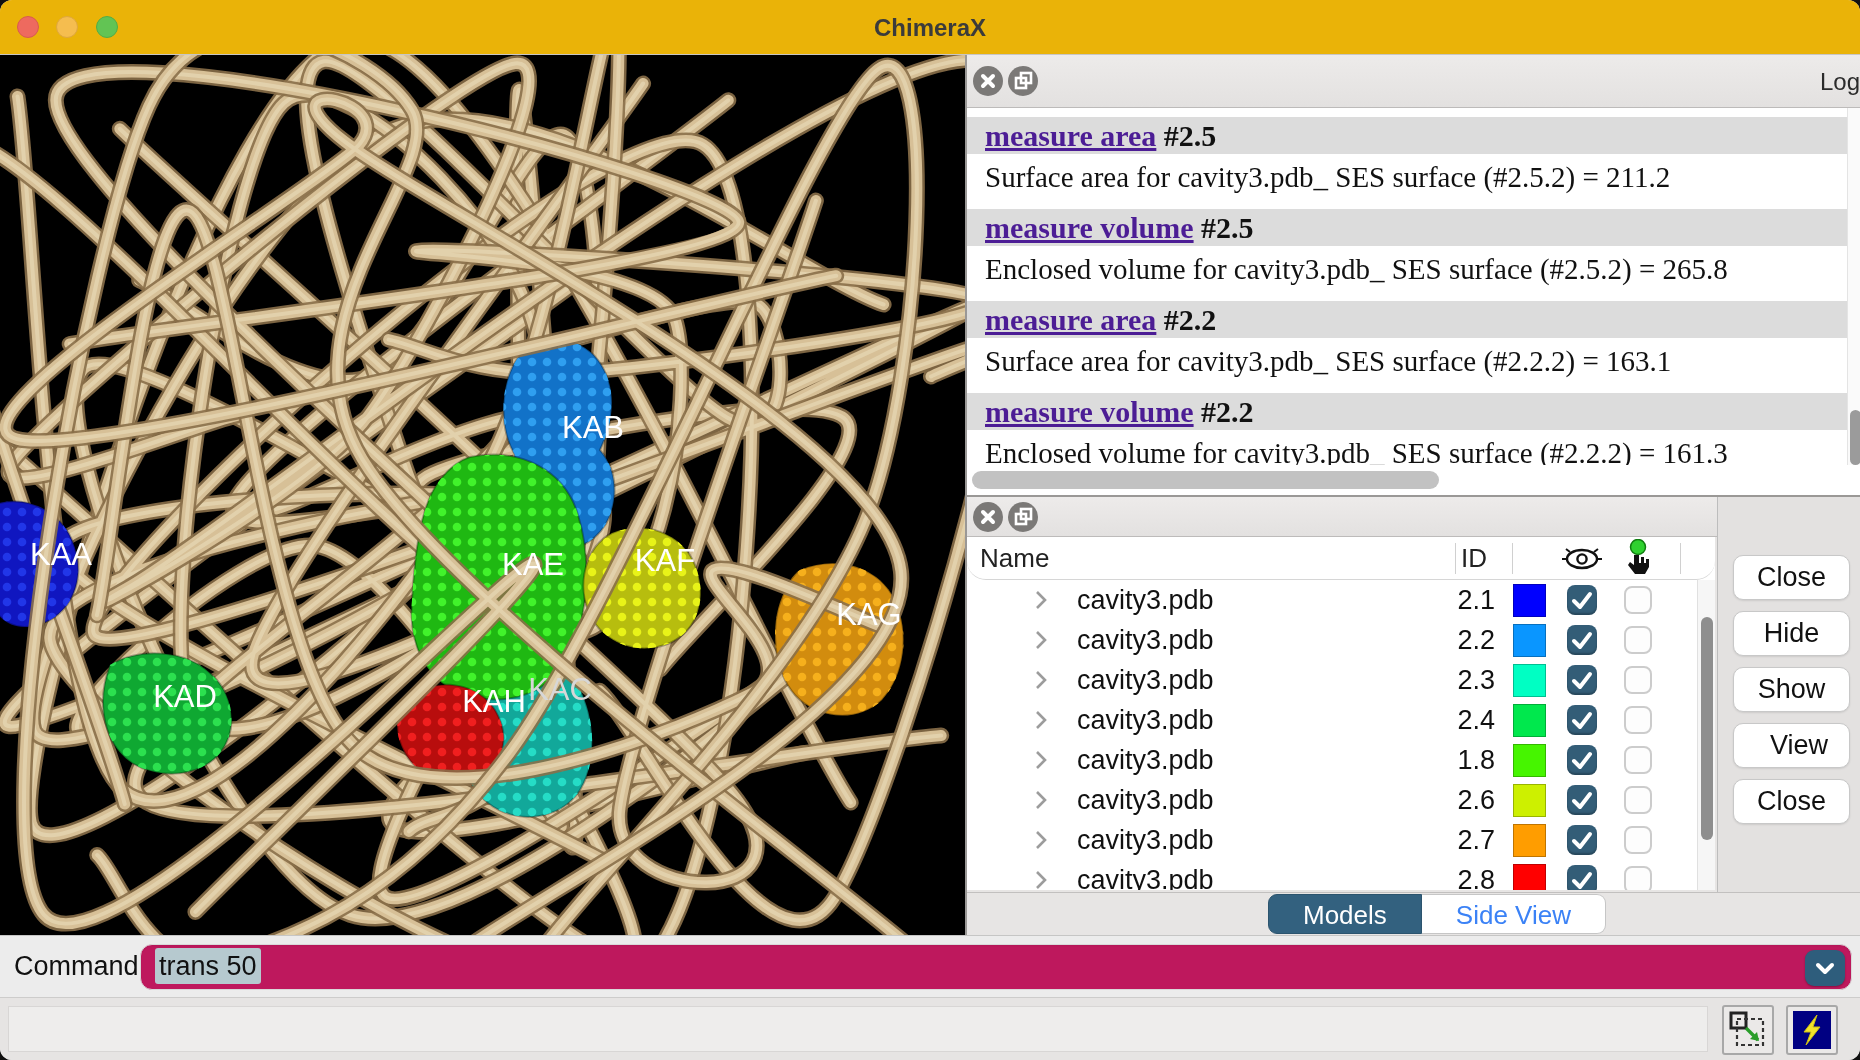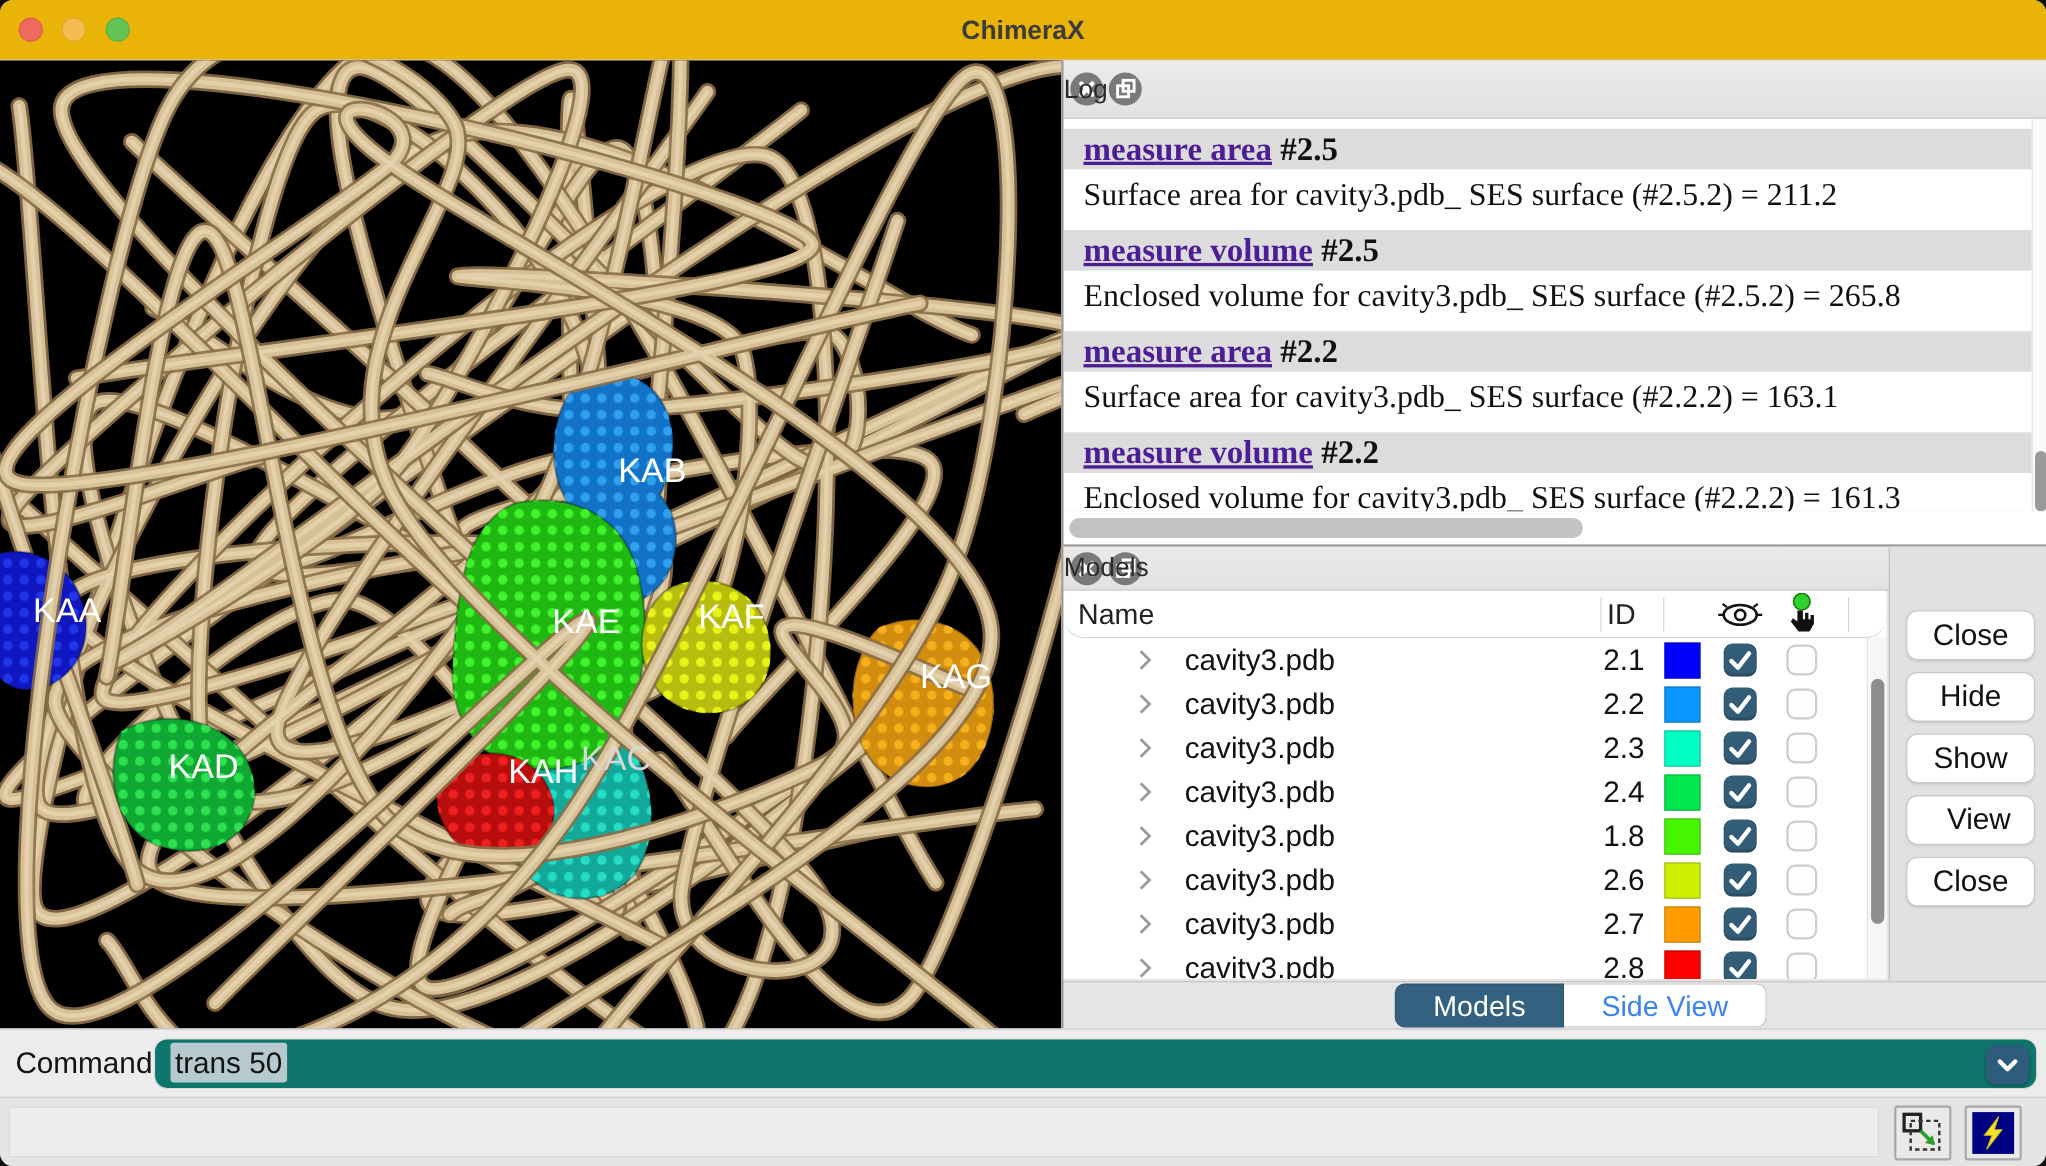--- a/index.html
+++ b/index.html
@@ -22,21 +22,21 @@
   .rightpane{position:absolute;left:965px;top:55px;width:895px;height:880px;border-left:2px solid #9a9896;background:#e7e5e4;}
   .panel-header{position:relative;background:linear-gradient(#edebea,#e3e1e0);border-bottom:1px solid #bdbbba;}
   .log-header{height:53px;}
   .m-header{height:40px;}
   .circle-btn{position:absolute;width:30px;height:30px;border-radius:50%;background:#7b7977;color:#fff;text-align:center;}
   .log-header .circle-btn{top:11px;}
   .m-header .circle-btn{top:5px;}
   .cb1{left:6px;}
   .cb2{left:41px;}
   .circle-btn svg{position:absolute;left:0;top:0;}
-  .panel-title{position:absolute;left:0;top:0;width:100%;height:100%;text-align:left;color:#2b2b2b;font-size:24px;}
+  .panel-title{position:absolute;left:0;top:0;width:100%;height:100%;text-align:right;color:#2b2b2b;font-size:24px;}
   .log-header .panel-title{line-height:53px;}
   .m-header .panel-title{line-height:40px;}
   
   .log-content{position:absolute;left:0;top:53px;width:895px;height:357px;background:#fff;overflow:hidden;font-family:"Liberation Serif",serif;}
   .log-entries{padding-top:9px;}
   .log-stripe{height:37px;line-height:37px;background:#dcdcdc;font-size:30px;font-weight:bold;color:#111;padding-left:18px;white-space:nowrap;}
   .log-link{color:#4c1d95;text-decoration:underline;cursor:pointer;}
   .log-result{font-size:29px;line-height:34px;color:#111;margin:6px 0 15px 0;padding-left:18px;white-space:nowrap;}
   .log-vscroll{position:absolute;right:0;top:0;width:15px;height:357px;background:#fafafa;border-left:1px solid #e4e4e4;}
   .log-vthumb{position:absolute;left:2px;top:302px;width:11px;height:55px;background:#9b9b9b;border-radius:6px;}
@@ -63,21 +63,21 @@
   .m-btn{position:absolute;left:15px;width:117px;height:45px;border-radius:10px;background:#fff;border:1px solid #c8c8c8;box-shadow:0 1px 2px rgba(0,0,0,.10);font-size:27px;color:#111;text-align:center;line-height:43px;cursor:default;}
   .m-bottomline{position:absolute;left:0;top:395px;width:895px;height:1px;background:#c2c0bf;}
   .m-tabs{position:absolute;left:301px;top:397px;height:40px;display:flex;}
   .m-tab{height:40px;line-height:40px;padding:0 34px;font-size:26px;border:1px solid #c6c6c6;background:#fff;color:#3b82f6;}
   .m-tab.active{background:#33617f;color:#fff;border-color:#2c546e;}
   .m-tab:first-child{border-radius:9px 0 0 9px;}
   .m-tab:last-child{border-radius:0 9px 9px 0;border-left:none;}
   
   .command-bar{position:absolute;left:0;top:935px;width:1860px;height:62px;background:#ececec;border-top:1px solid #c6c6c5;}
   .cmd-label{position:absolute;left:14px;top:0;line-height:61px;font-size:27px;color:#111;}
-  .cmd-field{position:absolute;left:140px;top:8px;width:1712px;height:46px;background:#0f766e;border:1px solid #d9d9d9;border-radius:12px;box-shadow:inset 0 1px 2px rgba(0,0,0,.06);}
+  .cmd-field{position:absolute;left:140px;top:8px;width:1712px;height:46px;background:#be185d;border:1px solid #d9d9d9;border-radius:12px;box-shadow:inset 0 1px 2px rgba(0,0,0,.06);}
   .cmd-text{position:absolute;left:14px;top:6px;font-size:27px;color:#111;}
   .cmd-sel{background:#b6c9cf;border-radius:3px;padding:3px 4px;}
   .cmd-drop{position:absolute;right:6px;top:5px;width:40px;height:36px;border-radius:9px;background:#2e5d7c;box-shadow:0 1px 2px rgba(0,0,0,.3);}
   
   .status-bar{position:absolute;left:0;top:997px;width:1860px;height:63px;background:#e6e4e3;border-top:1px solid #cdcccb;}
   .status-field{position:absolute;left:8px;top:8px;width:1700px;height:46px;background:#eeedec;border:1px solid #d8d6d5;}
   .st-btn{position:absolute;top:7px;width:52px;height:50px;background:#ebe9e8;border:2px solid #a8a8a8;border-radius:3px;}
   .st-btn1{left:1722px;}
   .st-btn2{left:1786px;}
 </style>

